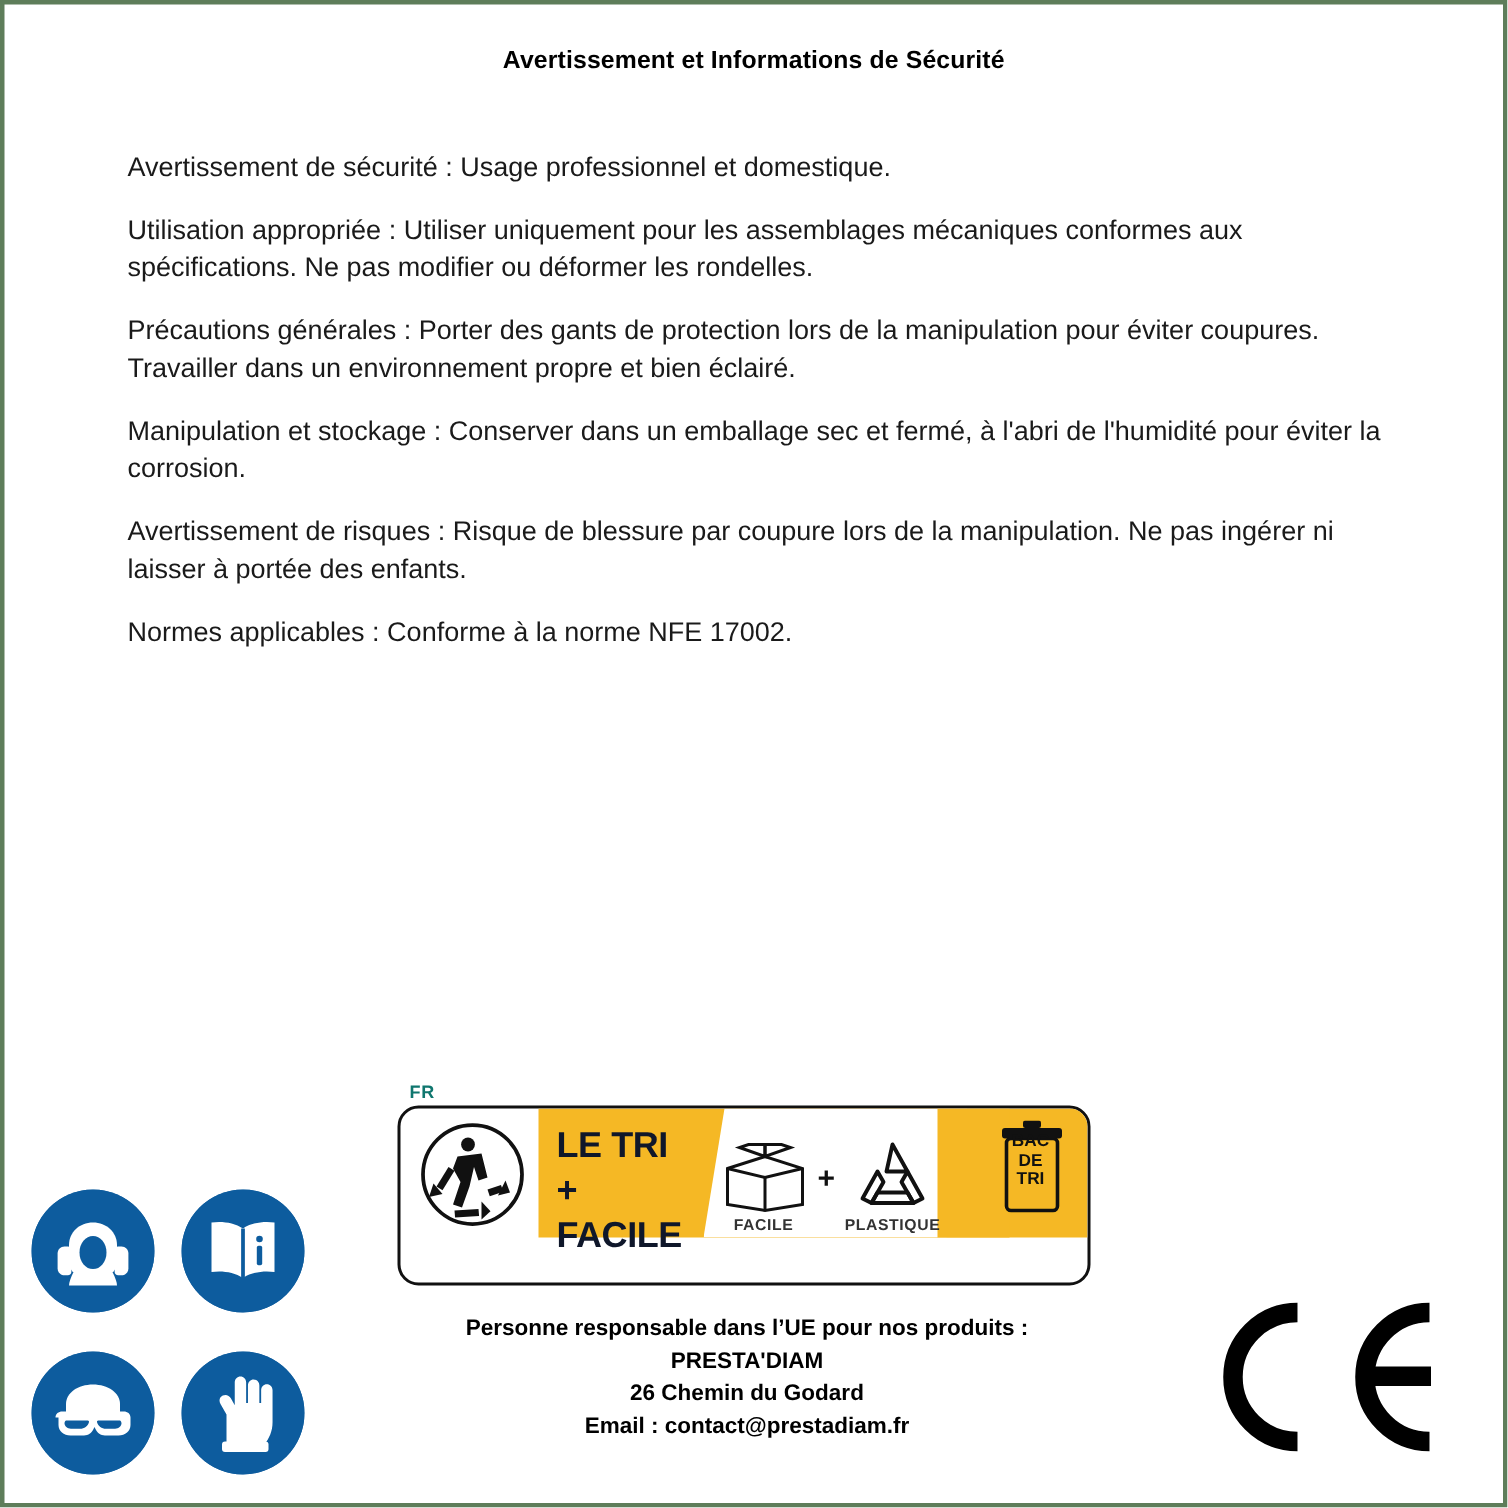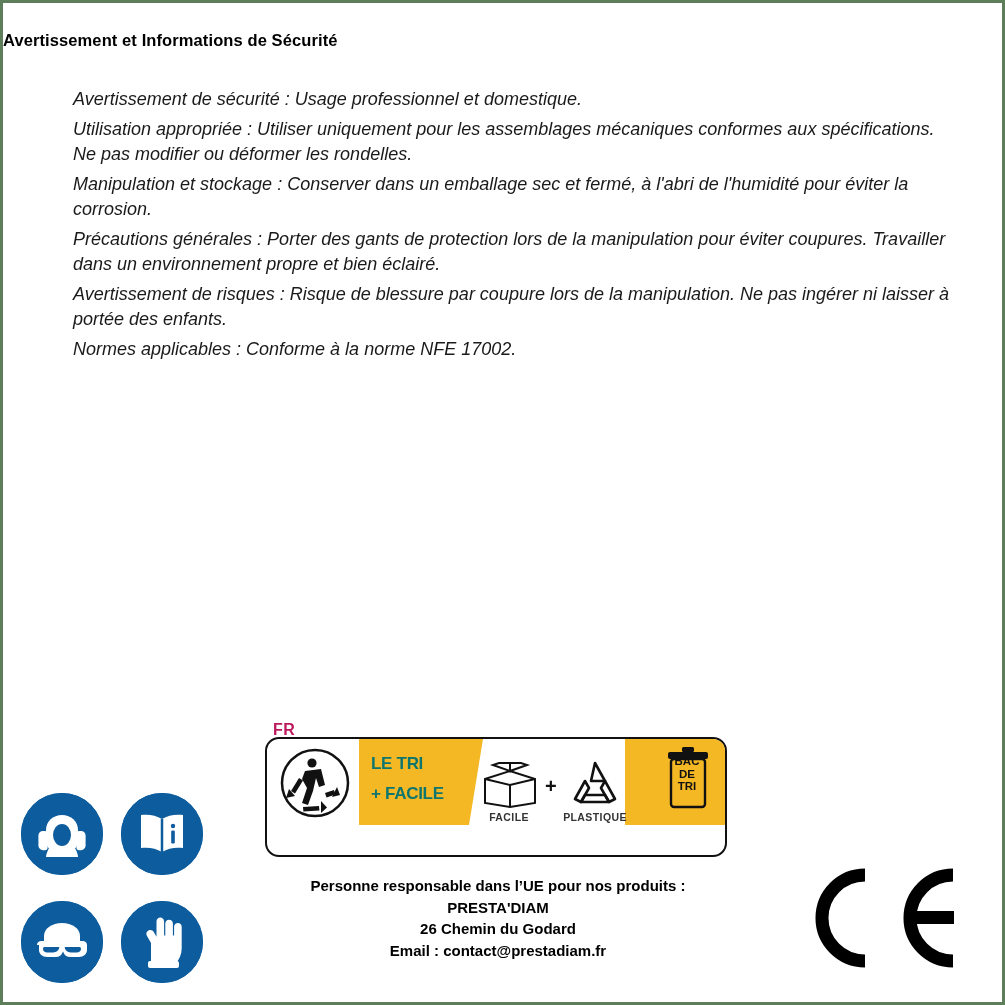--- a/index.html
+++ b/index.html
@@ -19,37 +19,37 @@
     height: 1005px;
     box-sizing: border-box;
     border: 3px solid #5e7d5a;
     background: #ffffff;
   }
   #title {
     position: absolute;
     top: 28px;
     left: 0;
     width: 100%;
+    text-align: center;
     font-size: 16.5px;
     font-weight: bold;
     color: #000000;
     letter-spacing: 0.1px;
   }
   #body-text {
     position: absolute;
     top: 80px;
     left: 66px;
     width: 890px;
     font-size: 18px;
     line-height: 25.5px;
     color: #1a1a1a;
   }
   #body-text p {
-    margin: 4px;
-    font-style: italic;
+    margin: 16px;
   }
 
   
   .picto {
     position: absolute;
     width: 82px;
     height: 82px;
     border-radius: 50%;
     background: #0d5c9e;
   }
@@ -64,23 +64,23 @@
     position: absolute;
     left: 262px;
     top: 718px;
     width: 460px;
     height: 135px;
   }
   #recycle-label .fr-tag {
     position: absolute;
     left: 8px;
     top: 0px;
-    font-size: 16px;
-    font-weight: bold;
-    color: #be185d;
+    font-size: 12px;
+    font-weight: bold;
+    color: #0f766e;
     letter-spacing: 0.5px;
   }
   #recycle-box {
     position: absolute;
     left: 0;
     top: 16px;
     width: 458px;
     height: 116px;
     border: 2px solid #111;
     border-radius: 14px;
@@ -110,23 +110,23 @@
     top: 0px;
     width: 48px;
     height: 86px;
     background: #f5b825;
   }
   #tri-facile {
     position: absolute;
     left: 104px;
     top: 10px;
     width: 100px;
-    color: #0f766e;
-    font-weight: bold;
-    font-size: 17px;
+    color: #0f172a;
+    font-weight: bold;
+    font-size: 24px;
     line-height: 30px;
     letter-spacing: -0.3px;
   }
   #bac-de-tri {
     position: absolute;
     left: 392px;
     top: 16px;
     width: 56px;
     text-align: center;
     font-size: 11.5px;
@@ -189,22 +189,22 @@
 </head>
 <body>
 
 <div id="page">
 
   <div id="title">Avertissement et Informations de Sécurité</div>
 
   <div id="body-text">
     <p>Avertissement de sécurité : Usage professionnel et domestique.</p>
     <p>Utilisation appropriée : Utiliser uniquement pour les assemblages mécaniques conformes aux spécifications. Ne pas modifier ou déformer les rondelles.</p>
+    <p>Précautions générales : Porter des gants de protection lors de la manipulation pour éviter coupures. Travailler dans un environnement propre et bien éclairé.</p>
     <p>Manipulation et stockage : Conserver dans un emballage sec et fermé, à l'abri de l'humidité pour éviter la corrosion.</p>
-    <p>Précautions générales : Porter des gants de protection lors de la manipulation pour éviter coupures. Travailler dans un environnement propre et bien éclairé.</p>
     <p>Avertissement de risques : Risque de blessure par coupure lors de la manipulation. Ne pas ingérer ni laisser à portée des enfants.</p>
     <p>Normes applicables : Conforme à la norme NFE 17002.</p>
   </div>
 
   <div class="picto" id="picto-ear">
     <svg viewBox="0 0 82 82" xmlns="http://www.w3.org/2000/svg">
       <circle cx="41" cy="41" r="41" fill="#0d5c9e"></circle>
       <path d="M41 22c-9 0-16 6.5-16 15v10c0 4 1 6 2.5 8h27c1.5-2 2.5-4 2.5-8V37c0-8.5-7-15-16-15z" fill="#ffffff"></path>
       <ellipse cx="41" cy="42" rx="9" ry="11" fill="#0d5c9e"></ellipse>
       <path d="M22 38c-2.6 0-4.6 2-4.6 4.6v10c0 2.6 2 4.6 4.6 4.6h2.2c1.4 0 2.4-1 2.4-2.4V40.4c0-1.4-1-2.4-2.4-2.4H22z" fill="#ffffff"></path>

